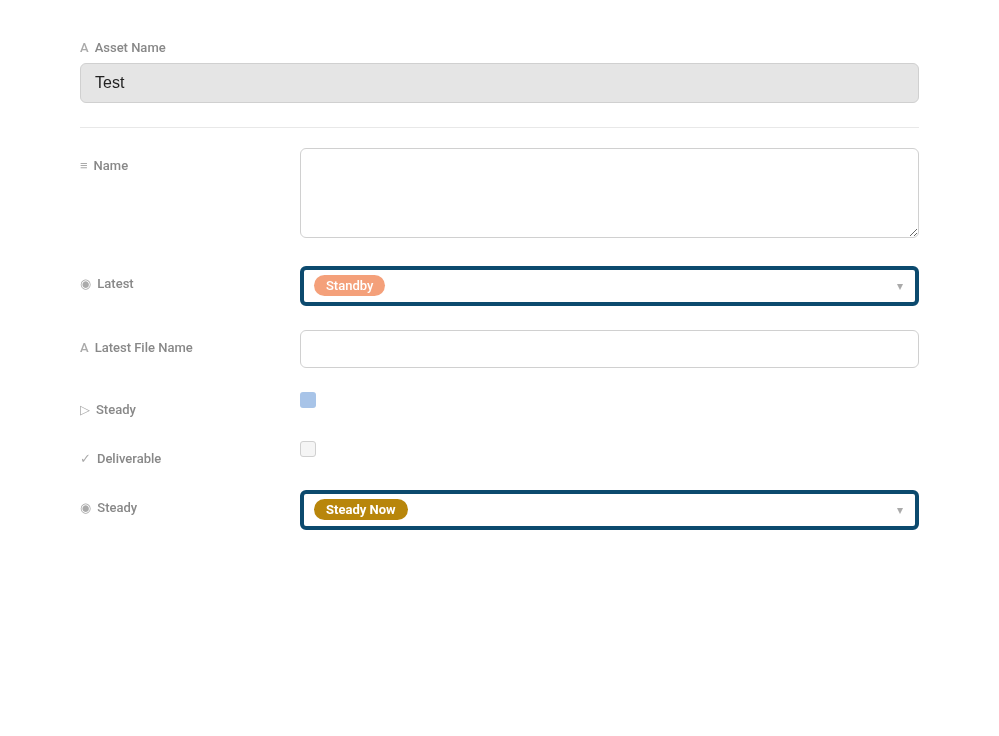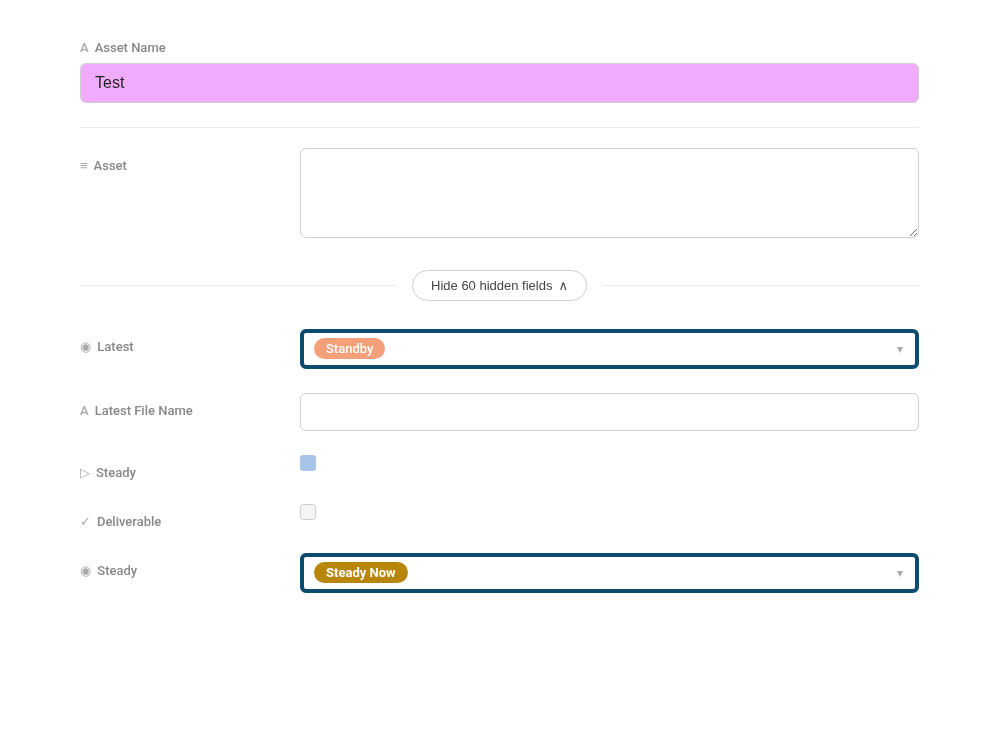--- a/index.html
+++ b/index.html
@@ -41,21 +41,21 @@
     }
 
     .text-input {
       width: 100%;
       border: 1px solid #d0d0d0;
       border-radius: 6px;
       padding: 10px 14px;
       font-size: 16px;
       color: #222;
       outline: none;
-      background: #f0abfc;
+      background: #e5e5e5;
     }
 
     .divider {
       border: none;
       border-top: 1px solid #e8e8e8;
       margin: 20px 0;
     }
 
     .two-col-field {
       display: flex;
@@ -215,35 +215,27 @@
       <span>Asset Name</span>
     </div>
     <input type="text" class="text-input" value="Test" style="">
   </div>
 
   <hr class="divider">
 
   <div class="two-col-field">
     <div class="two-col-label">
       <span class="field-label-icon">≡</span>
-      <span>Asset</span>
+      <span>Name</span>
     </div>
     <div class="two-col-control">
       <textarea class="notes-textarea" style=""></textarea>
     </div>
   </div>
 
-  <div class="hidden-fields-bar">
-    <div class="hidden-fields-line"></div>
-    <button class="hidden-fields-btn">
-      <span>Hide 60 hidden fields</span>
-      <span>∧</span>
-    </button>
-    <div class="hidden-fields-line"></div>
-  </div>
 
   <div class="two-col-field">
     <div class="two-col-label">
       <span class="field-label-icon">◉</span>
       <span>Latest</span>
     </div>
     <div class="two-col-control">
       <div class="select-with-badge">
         <span class="badge-standby">Standby</span>
         <span class="select-arrow">▾</span>

